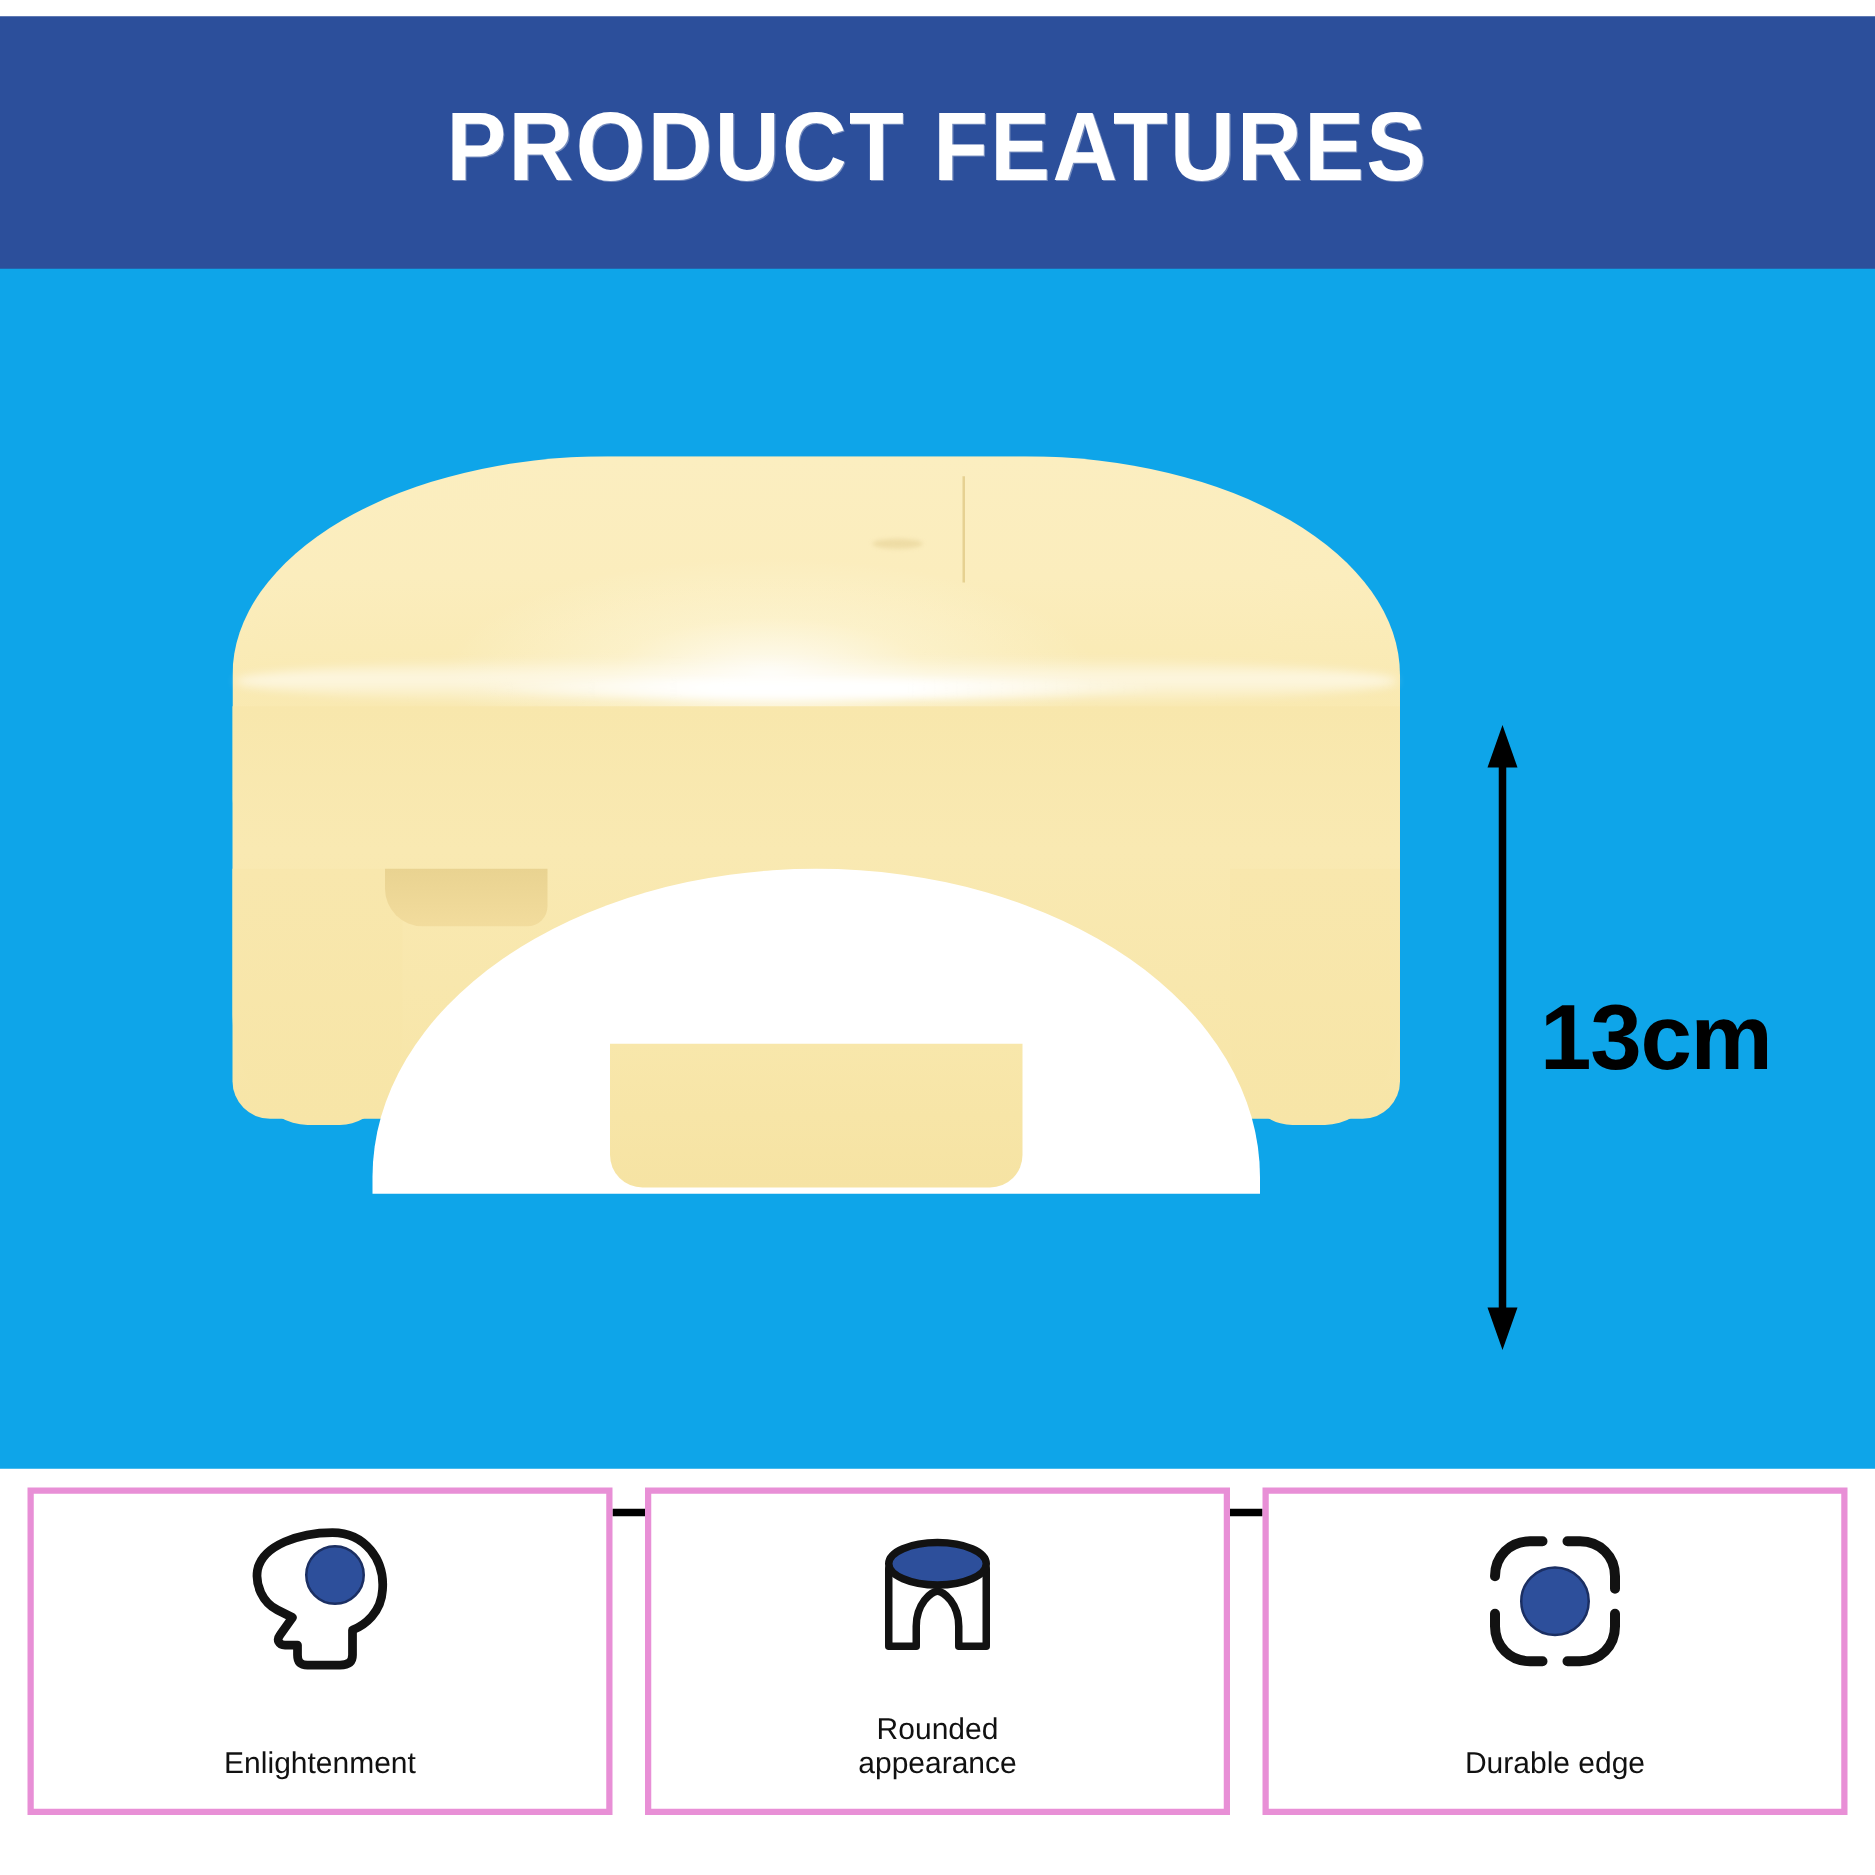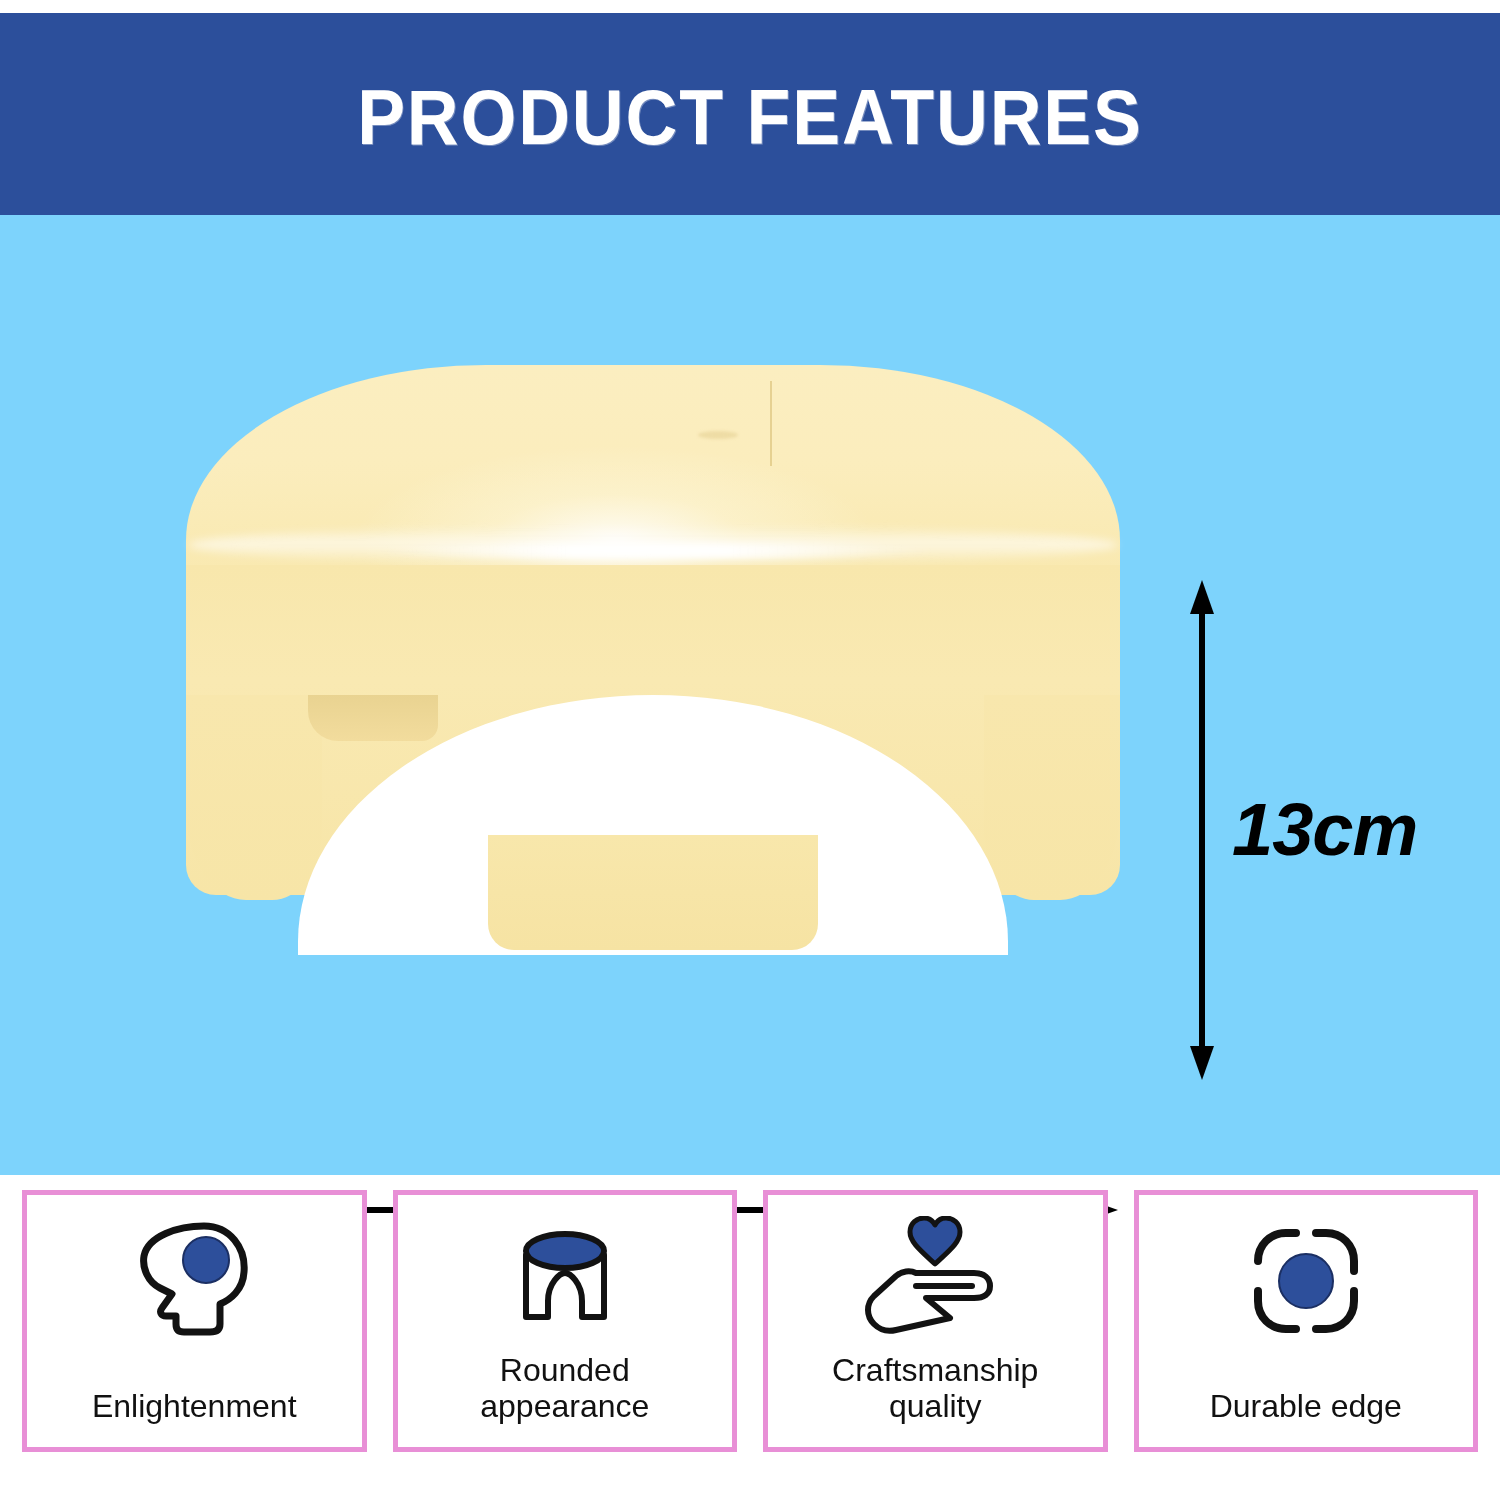--- a/index.html
+++ b/index.html
@@ -42,22 +42,21 @@
     text-shadow: 1px 1px 0 rgba(255,255,255,0.35);
   }
 
   
   .product-stage {
     position: absolute;
     left: 0;
     top: 215px;
     width: 1500px;
     height: 960px;
-    background: #7dd3fc;
-    font-style: italic;
+    background: #0ea5e9;
   }
 
   .stool {
     position: absolute;
     left: 178px;
     top: 150px;
     width: 950px;
     height: 570px;
   }
 
@@ -302,21 +301,21 @@
     align-items: center;
     justify-content: center;
   }
   .feature-label {
     position: absolute;
     left: 6px;
     right: 6px;
     bottom: 22px;
     text-align: center;
     font-family: "Liberation Sans", sans-serif;
-    font-size: 32px;
+    font-size: 24px;
     color: #111111;
     line-height: 1.12;
   }
 </style>
 </head>
 <body>
 
 <div class="header-banner">
   <div class="header-title">PRODUCT FEATURES</div>
 </div>
@@ -375,36 +374,20 @@
         <ellipse cx="65" cy="30" rx="39" ry="17" fill="#2d4f9b" stroke="#121212" stroke-width="6"></ellipse>
       </svg>
     </div>
     <div class="feature-label">
       <span>Rounded</span><br>
       <span>appearance</span>
     </div>
   </div>
 
 
-  <div class="feature-box">
-    <div class="feature-icon">
-      <svg width="150" height="130" viewBox="0 0 150 130">
-        <path d="M75 48 C60 34 50 26 50 16 C50 7 57 2 64 2 C69 2 73 5 75 9
-                 C77 5 81 2 86 2 C93 2 100 7 100 16 C100 26 90 34 75 48 Z" fill="#2d4f9b" stroke="#121212" stroke-width="5" stroke-linejoin="round"></path>
-        <path d="M14 108 C6 100 6 88 14 80 L36 60 C42 55 50 54 56 57
-                 L114 57 C124 57 130 62 130 70 C130 78 124 82 114 82
-                 L66 82 L90 102 L36 114 C28 116 20 114 14 108 Z" fill="#ffffff" stroke="#121212" stroke-width="6" stroke-linejoin="round"></path>
-        <line x1="56" y1="70" x2="112" y2="70" stroke="#121212" stroke-width="6" stroke-linecap="round"></line>
-      </svg>
-    </div>
-    <div class="feature-label">
-      <span>Craftsmanship</span><br>
-      <span>quality</span>
-    </div>
-  </div>
 
   <div class="feature-box">
     <div class="feature-icon">
       <svg width="120" height="120" viewBox="0 0 120 120">
         <g fill="none" stroke="#121212" stroke-width="8" stroke-linecap="round">
           <path d="M12 40 C12 24 24 12 40 12 L50 12"></path>
           <path d="M70 12 L80 12 C96 12 108 24 108 40 L108 50"></path>
           <path d="M108 70 L108 80 C108 96 96 108 80 108 L70 108"></path>
           <path d="M50 108 L40 108 C24 108 12 96 12 80 L12 70"></path>
         </g>

